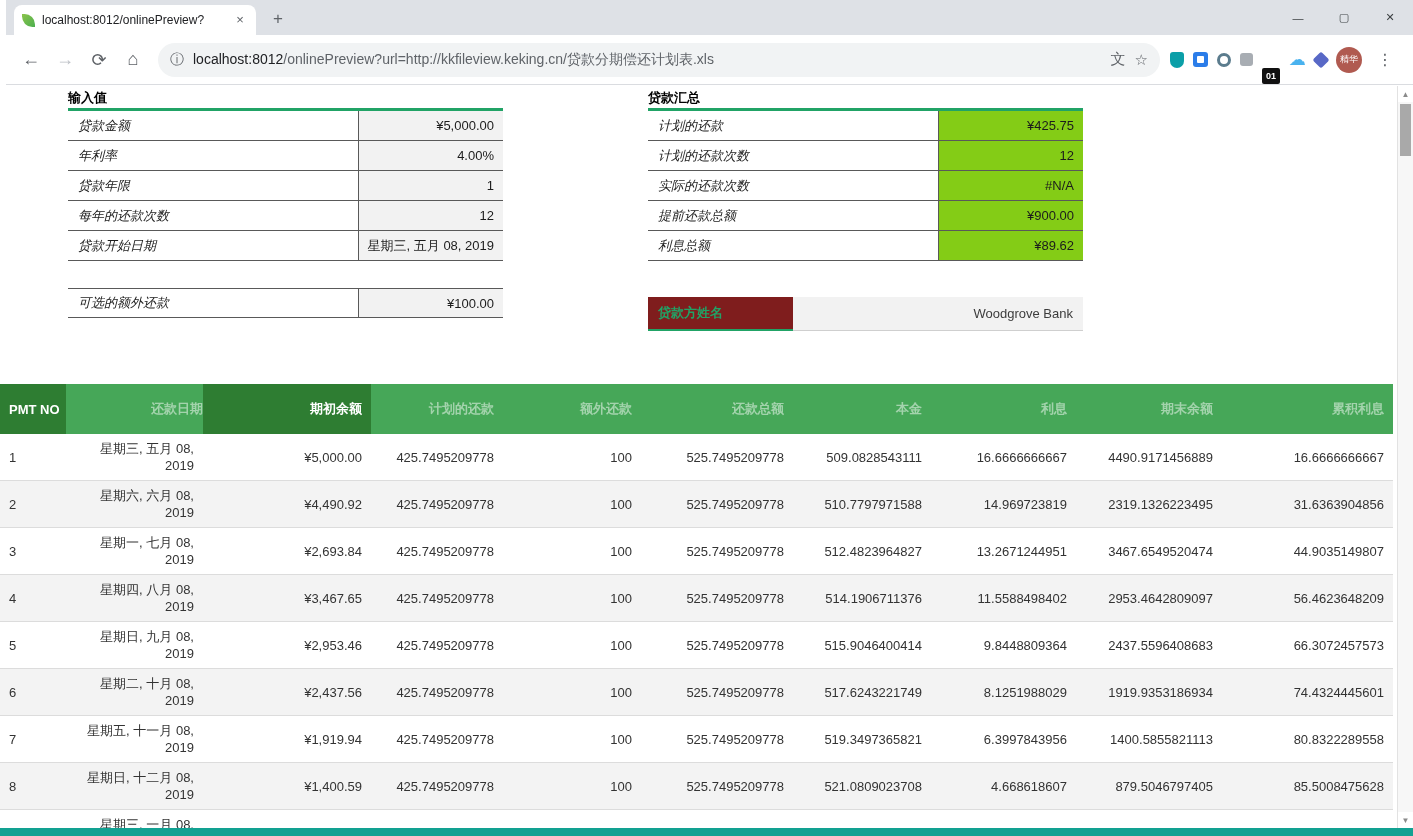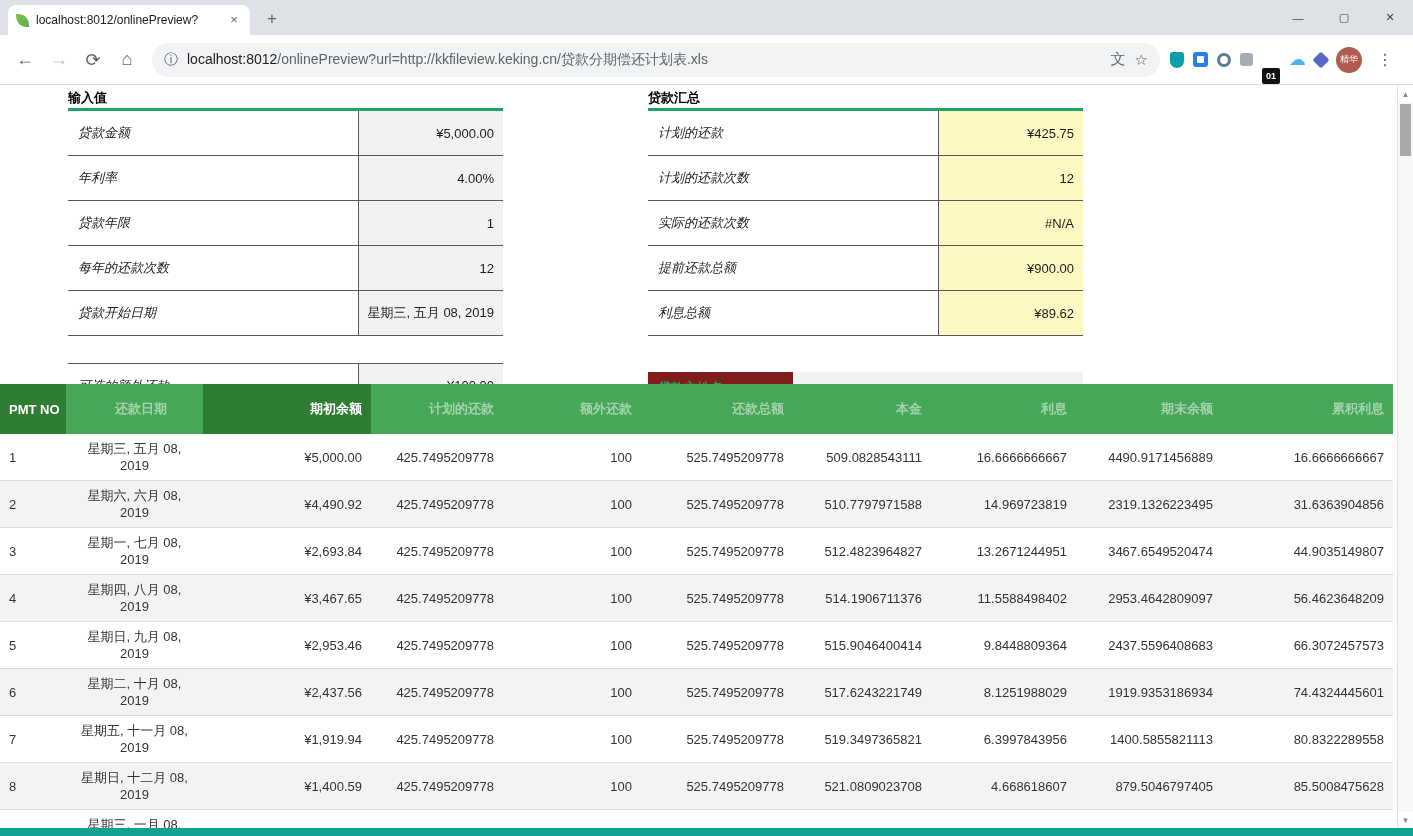--- a/index.html
+++ b/index.html
@@ -1,19 +1,19 @@
 <!DOCTYPE html>
 <html><head>
 <meta charset="utf-8">
 <style>
   * { margin:0; padding:0; box-sizing:border-box; }
   html,body { width:1413px; height:836px; overflow:hidden; background:#fff;
               font-family:"Liberation Sans","DejaVu Sans",sans-serif; }
 
-  .browser { width:1413px; height:836px; position:relative; }
+  .browser { width:1413px; height:836px; position:relative;padding-left:6px; }
 
   
   .tabbar { height:35px; background:#dee1e6; display:flex; align-items:flex-end; position:relative; }
   .tab { width:242px; height:30px; background:#fff; border-radius:8px 8px 0 0; margin-left:8px;
          display:flex; align-items:center; padding:0 8px; gap:7px; }
   .favicon { width:13px; height:13px; background:linear-gradient(135deg,#8bc34a,#4caf50);
              border-radius:0 80% 0 80%; flex:0 0 auto; }
   .tab-title { font-size:12px; color:#202124; white-space:nowrap; overflow:hidden;
                text-overflow:ellipsis; flex:1; }
   .tab-close { font-size:13px; color:#5f6368; width:16px; height:16px; line-height:16px;
@@ -53,27 +53,27 @@
 
   
   .content { position:absolute; top:86px; left:0; right:0; bottom:0; background:#fff; overflow:hidden; }
 
   .section-title { font-size:13px; font-weight:bold; color:#000; height:20px; line-height:20px; }
   .green-rule { height:3px; background:#21a366; }
 
   .input-block  { position:absolute; left:68px;  top:2px; width:435px; }
   .summary-block{ position:absolute; left:648px; top:2px; width:435px; }
 
-  .form-row { display:flex; height:45px; border-bottom:1px solid #595959; background:#fff; }
+  .form-row { display:flex; height:30px; border-bottom:1px solid #595959; background:#fff; }
   .form-label { flex:0 0 290px; font-style:italic; font-size:13px; color:#1c1c1c;
                 display:flex; align-items:center; padding-left:10px; }
   .form-value { flex:1; font-size:13px; color:#1c1c1c; display:flex; align-items:center;
                 justify-content:flex-end; padding-right:9px; border-left:1px solid #595959; }
   .input-block .form-value { background:#f2f2f2; }
-  .summary-block .form-value { background:#fef9c3; }
+  .summary-block .form-value { background:#84cc16; }
   .extra-row { margin-top:27px; border-top:1px solid #595959; }
 
   .lender-row { display:flex; height:34px; margin-top:36px; }
   .lender-label { flex:0 0 145px; font-size:13px; font-weight:bold; color:#21a366;
                   display:flex; align-items:center; padding-left:10px;
                   border-bottom:2px solid #21a366; background:#7f1d1d; }
   .lender-value { flex:1; background:#f2f2f2; font-size:13px; color:#3c3c3c;
                   display:flex; align-items:center; justify-content:flex-end;
                   padding-right:10px; border-bottom:1px solid #cfcfcf; }
 
@@ -81,21 +81,21 @@
   .schedule-wrap { position:absolute; left:0; top:298px; width:1393px; }
   table.schedule { width:1393px; border-collapse:collapse; table-layout:fixed; }
   .schedule th { height:50px; background:#46a758; color:rgba(255,255,255,0.5);
                  font-size:13px; font-weight:bold; vertical-align:middle; }
   .schedule th.dark { background:#2e7d32; color:#fff;margin-left:36px; }
   .schedule td { height:34px; font-size:13px; color:#333; border-bottom:1px solid #dcdcdc;
                  padding:6px 9px; line-height:17px; vertical-align:middle; }
   .schedule tbody tr:nth-child(even) td { background:#f3f3f3; }
   .schedule tbody tr:last-child td { border-bottom:2px solid #9b9b9b; }
   .c0 { text-align:left; padding-left:9px; }
-  .c1 { text-align:center; padding-left:13px; }
+  .c1 { text-align:right; padding-left:13px; }
   .c2,.c3,.c4,.c5,.c6,.c7,.c8,.c9 { text-align:right; padding-right:9px; }
   th.c0 { padding-left:9px; } th.c1 { padding-left:13px; }
 
   
   .v-scroll { position:absolute; right:0; top:0; width:16px; bottom:8px;
               background:#f7f7f7; border-left:1px solid #e2e2e2; }
   .scroll-arrow { position:absolute; left:0; width:100%; height:16px; font-size:8px; color:#8a8a8a;
                   display:flex; align-items:center; justify-content:center; cursor:pointer; background:#fff; }
   .scroll-arrow.up { top:0; }
   .scroll-arrow.down { bottom:0; }

